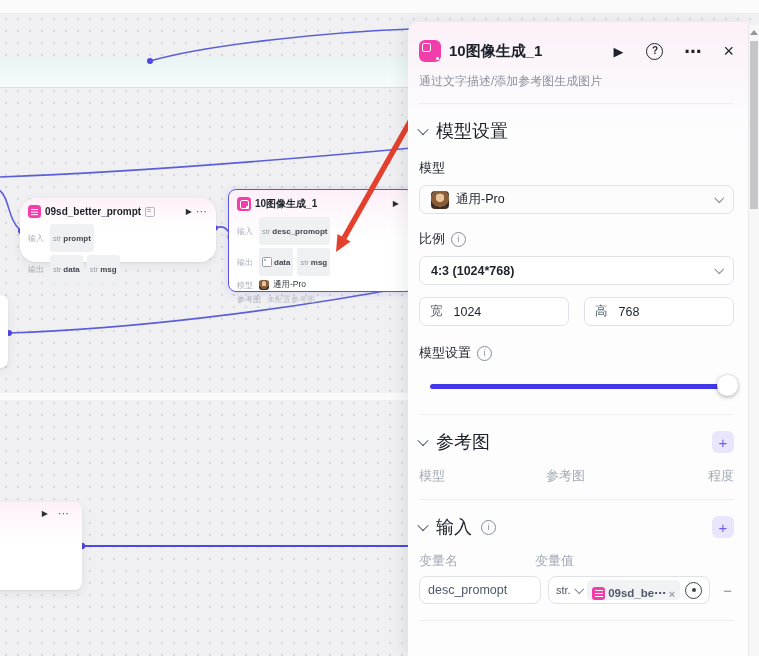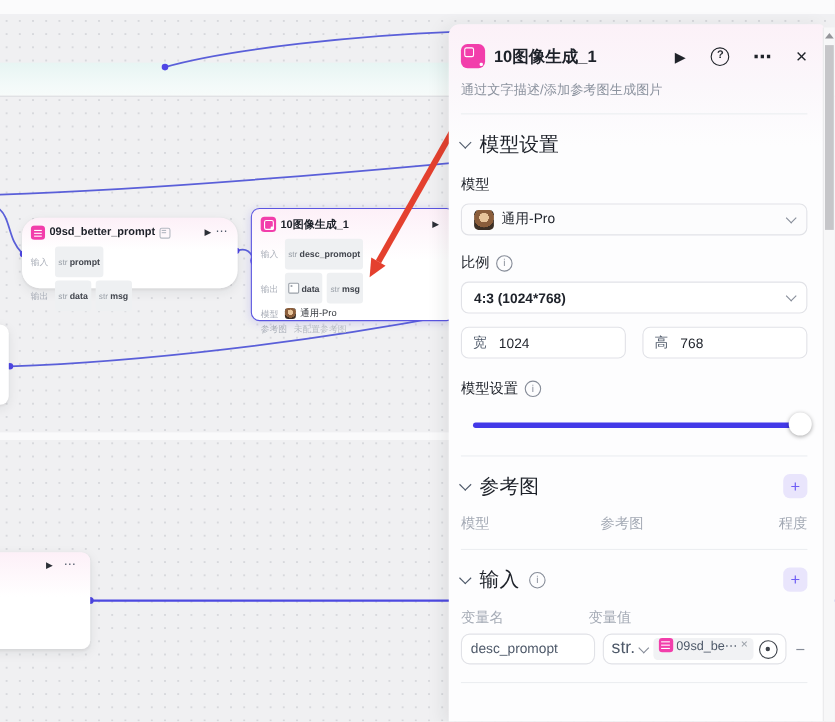--- a/index.html
+++ b/index.html
@@ -94,22 +94,22 @@
   .col-a{position:absolute;left:0;}
   .col-b{position:absolute;left:127px;}
   .col-b2{position:absolute;left:116px;}
   .col-c{position:absolute;right:0;}
   .in-row{display:flex;align-items:center;gap:7px;margin-top:8px;}
   .txt-input{width:104px;height:26px;border:1px solid #e1e2e7;border-radius:8px;padding:0 8px;
     font-size:12.5px;color:#4e5969;outline:none;background:#fff;
     font-family:"Liberation Sans","DejaVu Sans",sans-serif;}
   .val-group{height:26px;border:1px solid #e1e2e7;border-radius:8px;background:#fff;
     display:flex;align-items:center;gap:5px;padding:0 7px;}
-  .vtype{font-size:16px;color:#4e5969;}
-  .ref-tag{display:inline-flex;align-items:flex-start;gap:3px;background:#f1f2f4;border-radius:4px;height:20px;padding:0 5px;}
+  .vtype{font-size:11px;color:#4e5969;}
+  .ref-tag{display:inline-flex;align-items:flex-end;gap:3px;background:#f1f2f4;border-radius:4px;height:20px;padding:0 5px;font-weight:bold;}
   .ref-icon{width:13px;height:13px;border-radius:3px;}
   .ref-icon::before{content:"";position:absolute;left:2.5px;top:3px;width:8px;height:1.4px;background:#fff;box-shadow:0 3px 0 #fff,0 6px 0 #fff;}
   .ref-name{font-size:11.5px;color:#4e5969;max-width:64px;overflow:hidden;white-space:nowrap;}
   .ref-x{font-size:11px;color:#9aa0a8;cursor:pointer;}
   .cdot{width:15px;height:15px;border:1.4px solid #3e434b;border-radius:50%;position:relative;cursor:pointer;flex:none;}
   .cdot::after{content:"";position:absolute;left:50%;top:50%;width:4px;height:4px;margin:-2px 0 0 -2px;border-radius:50%;background:#3e434b;}
   .minus{margin-left:auto;color:#868c98;font-size:15px;cursor:pointer;padding-right:2px;}
   
   #scrollbar{position:absolute;right:0;top:25px;width:10px;height:631px;background:#f7f7f8;border-left:1px solid #e9e9ec;z-index:7;}
   #sb-up{position:absolute;top:5px;left:1px;width:0;height:0;border-left:4px solid transparent;border-right:4px solid transparent;border-bottom:5px solid #94959a;}

